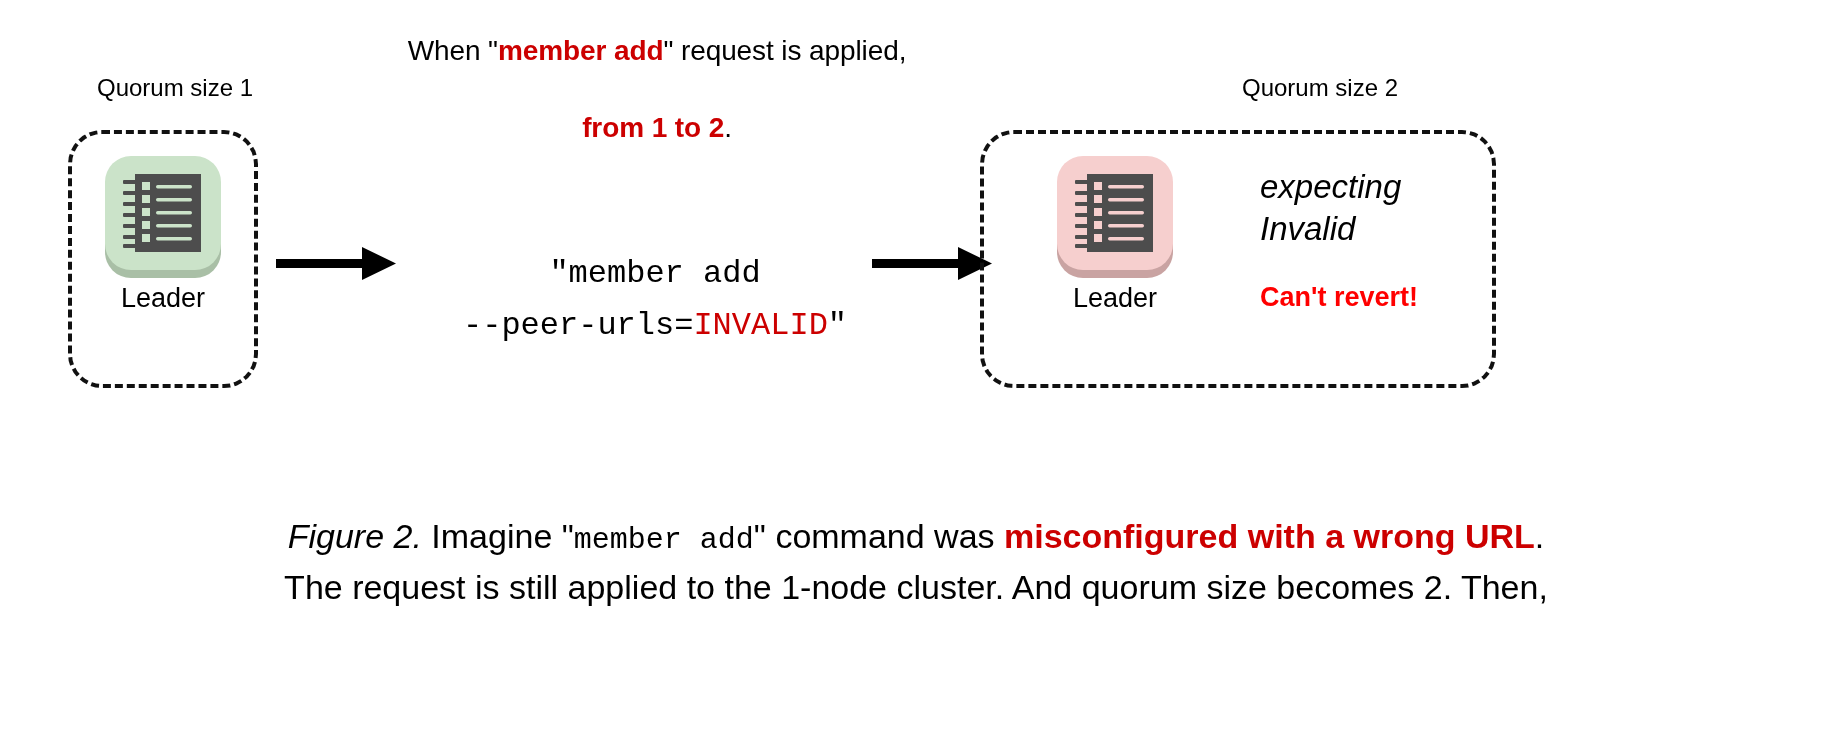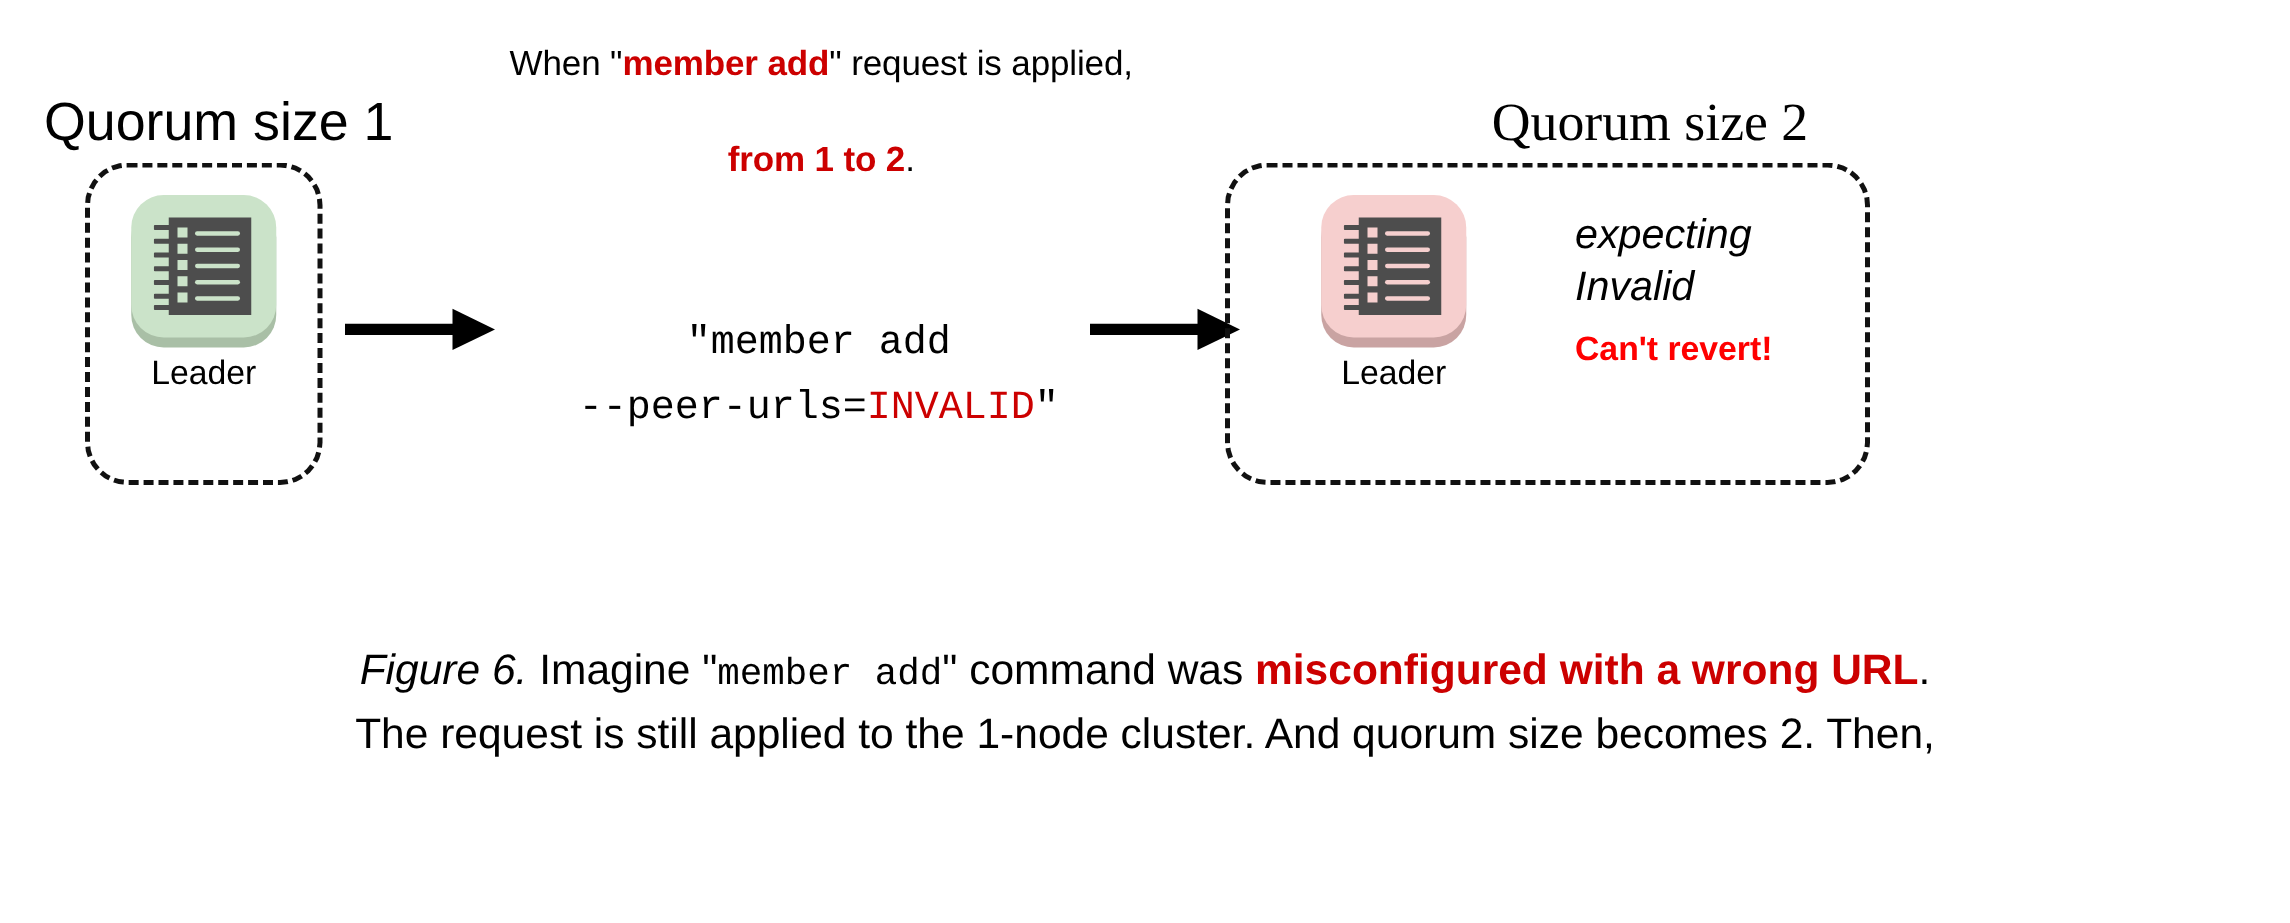--- a/index.html
+++ b/index.html
@@ -30,26 +30,26 @@
     width: 610px;
     text-align: center;
     font-size: 28px;
     line-height: 1.38;
     letter-spacing: -0.1px;
   }
 
   
   .cluster-title {
     position: absolute;
-    font-size: 43px;
+    font-size: 24px;
     text-align: center;
     white-space: nowrap;
   }
   #cluster-title-left  { left: 30px;   top: 74px;  width: 290px; }
-  #cluster-title-right { left: 1130px; top: 74px;  width: 380px; font-family: Liberation Serif, serif; }
+  #cluster-title-right { left: 1130px; top: 74px;  width: 380px; }
 
   
   .cluster-box {
     position: absolute;
     border: 4px dashed #111111;
     border-radius: 34px;
     box-sizing: border-box;
     background: transparent;
   }
   #cluster-box-left  { left: 68px;   top: 130px; width: 190px; height: 258px; }
@@ -119,21 +119,21 @@
     left: 1260px;
     top: 166px;
     width: 230px;
   }
   .status-line {
     font-style: italic;
     font-size: 33px;
     line-height: 1.28;
   }
   #cant-revert {
-    margin-top: 14px;
+    margin-top: 32px;
     font-size: 27px;
     font-weight: bold;
     color: #FF0000;
   }
 
   
   #figure-caption {
     position: absolute;
     left: 66px;
     top: 512px;
@@ -255,15 +255,15 @@
   <div class="node-label">Leader</div>
 </div>
 
 <div id="status-block">
   <div class="status-line">expecting</div>
   <div class="status-line">Invalid</div>
   <div id="cant-revert">Can't revert!</div>
 </div>
 
 <div id="figure-caption">
-  <span><span class="ital">Figure 6.</span><span> Imagine "</span><span class="mono">member add</span><span>" command was </span><span class="red-b">misconfigured with a wrong URL</span><span>.</span></span><br>
+  <span><span class="ital">Figure 2.</span><span> Imagine "</span><span class="mono">member add</span><span>" command was </span><span class="red-b">misconfigured with a wrong URL</span><span>.</span></span><br>
   <span>The request is still applied to the 1-node cluster. And quorum size becomes 2. Then,</span><br>
 </div>
 
 </body></html>

